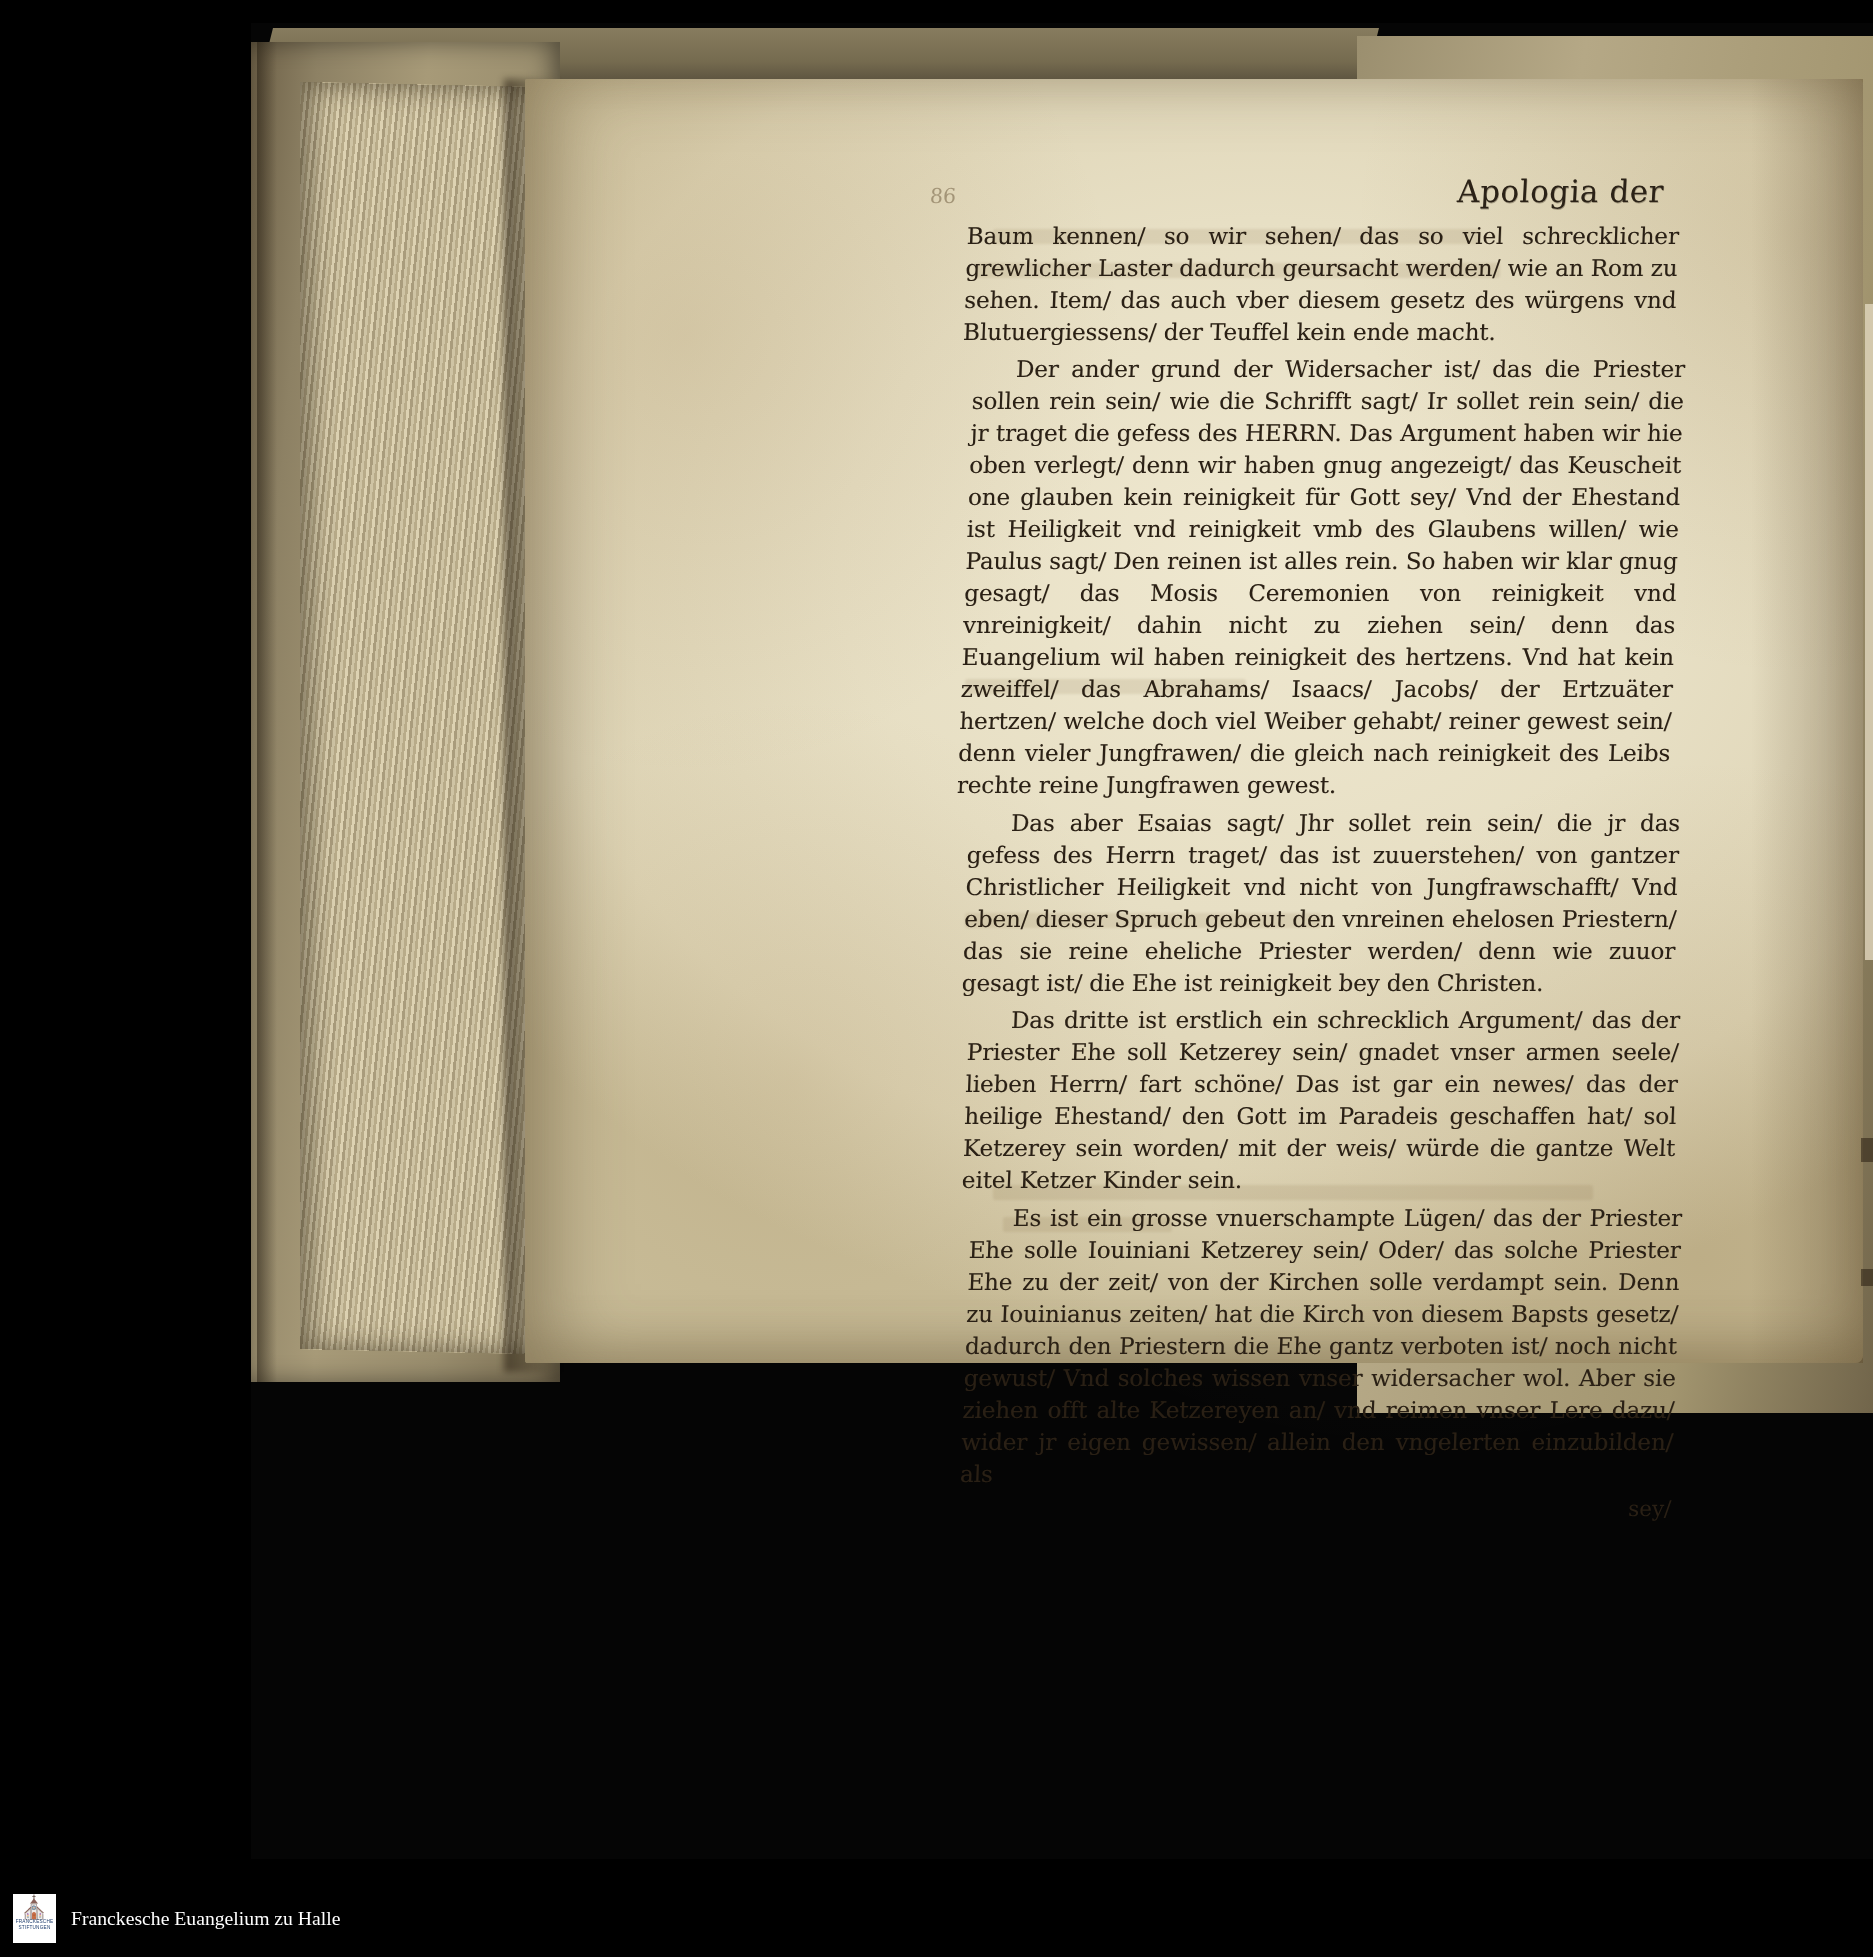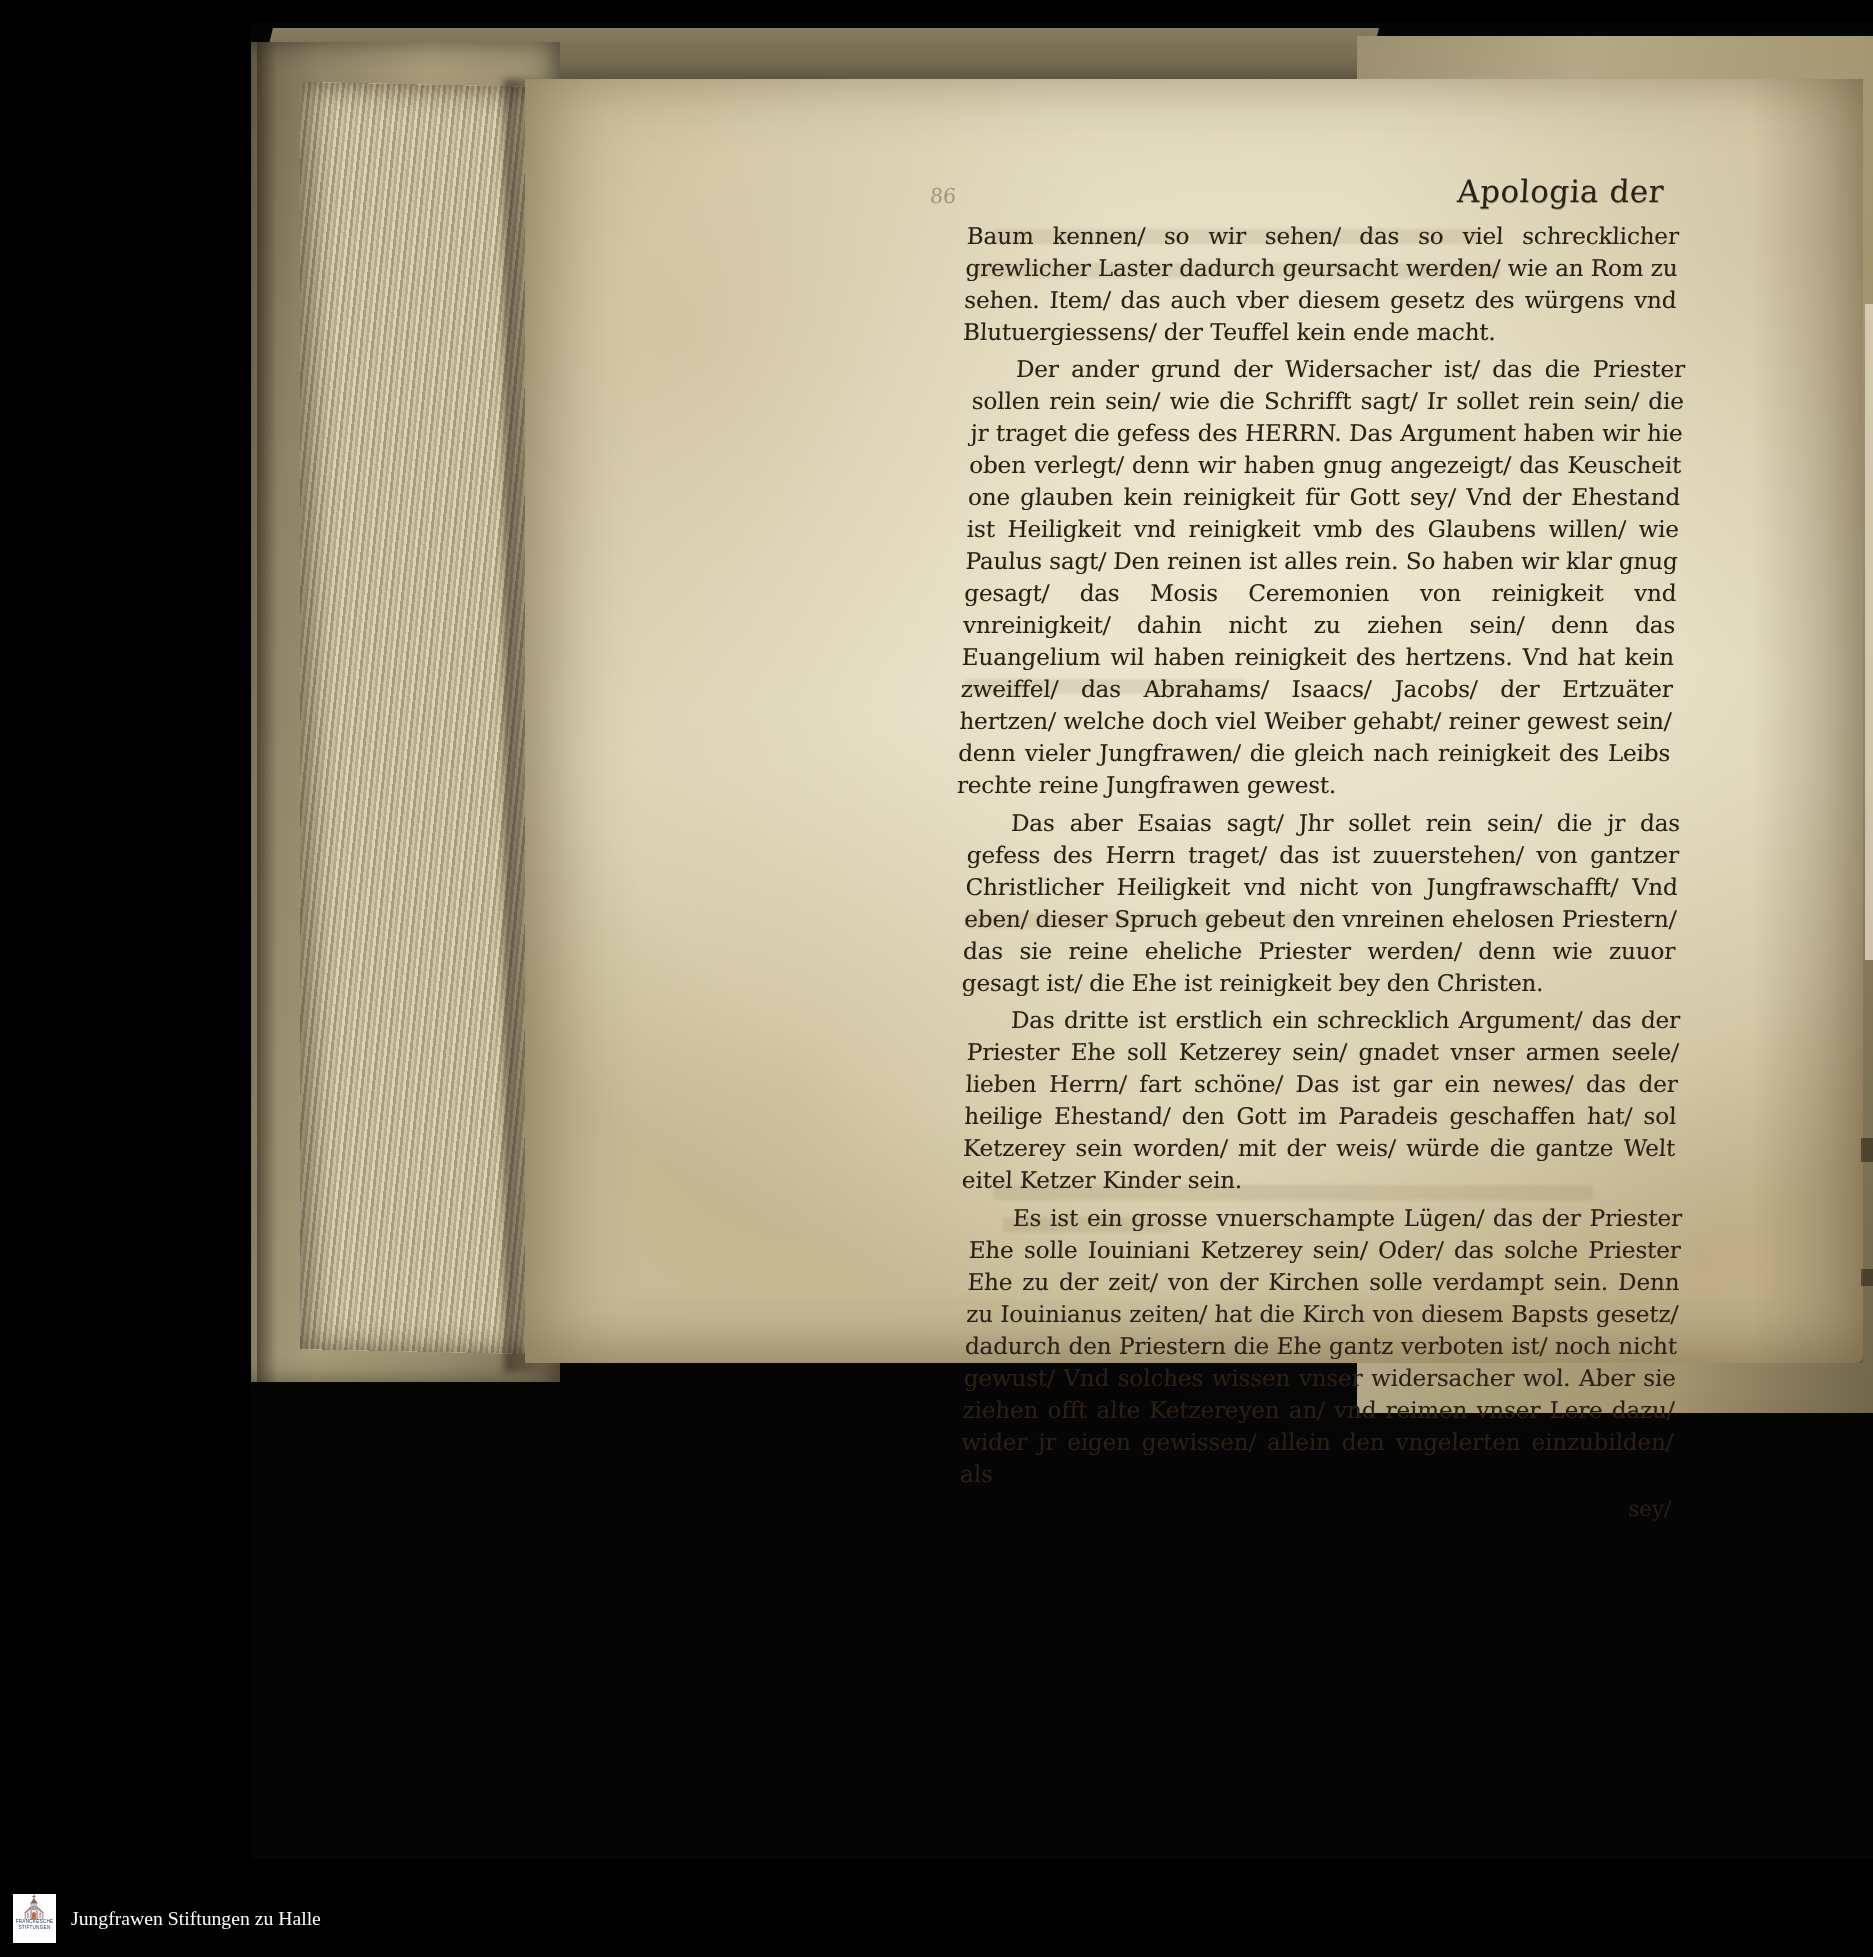--- a/index.html
+++ b/index.html
@@ -305,15 +305,15 @@
   <div class="edge-tab" style="top:1115px;"></div>
   <div class="edge-tab" style="top:1246px; height:17px;"></div>
 
 </div>
 
 <div id="credit-bar">
   <div id="credit-logo">
     <div class="glyph">⛪</div>
     <div class="lbl">FRANCKESCHE STIFTUNGEN</div>
   </div>
-  <div id="credit-text">Jungfrawen Stiftungen zu Halle</div>
+  <div id="credit-text">Franckesche Euangelium zu Halle</div>
 </div>
 
 
 </body></html>

